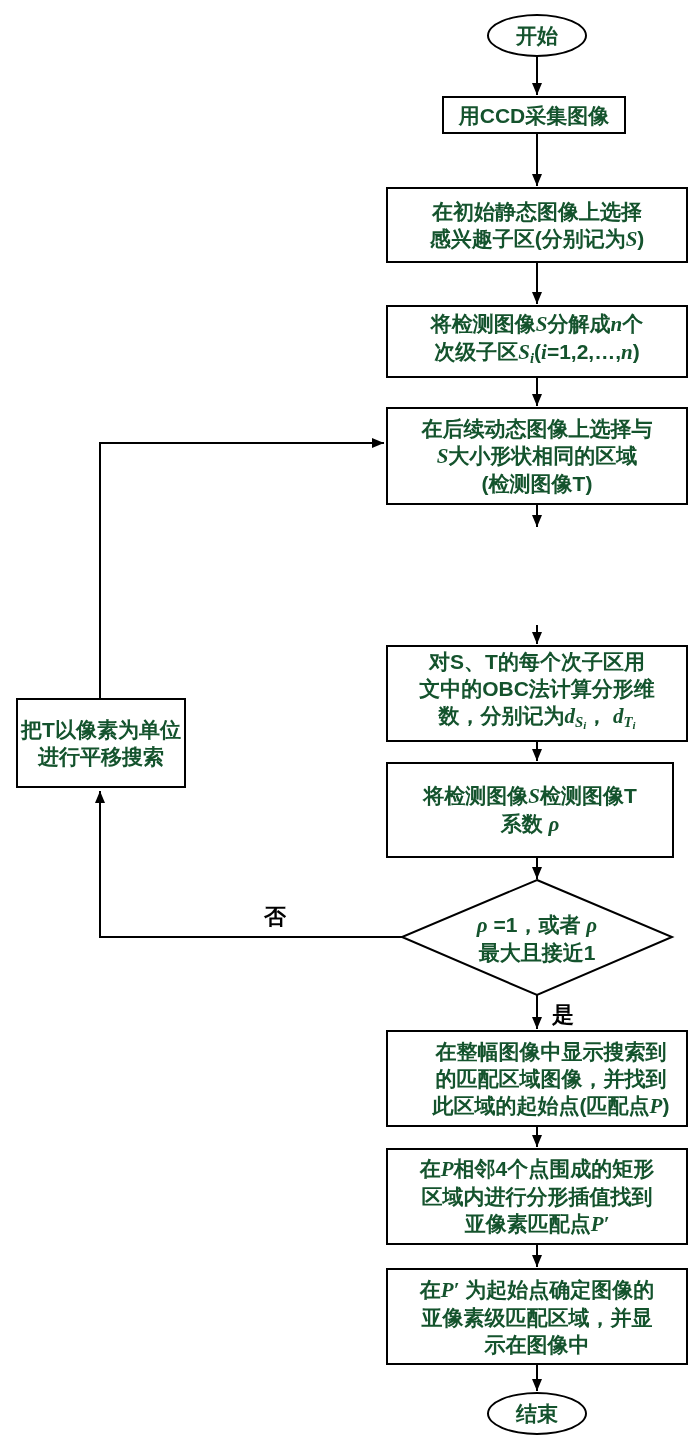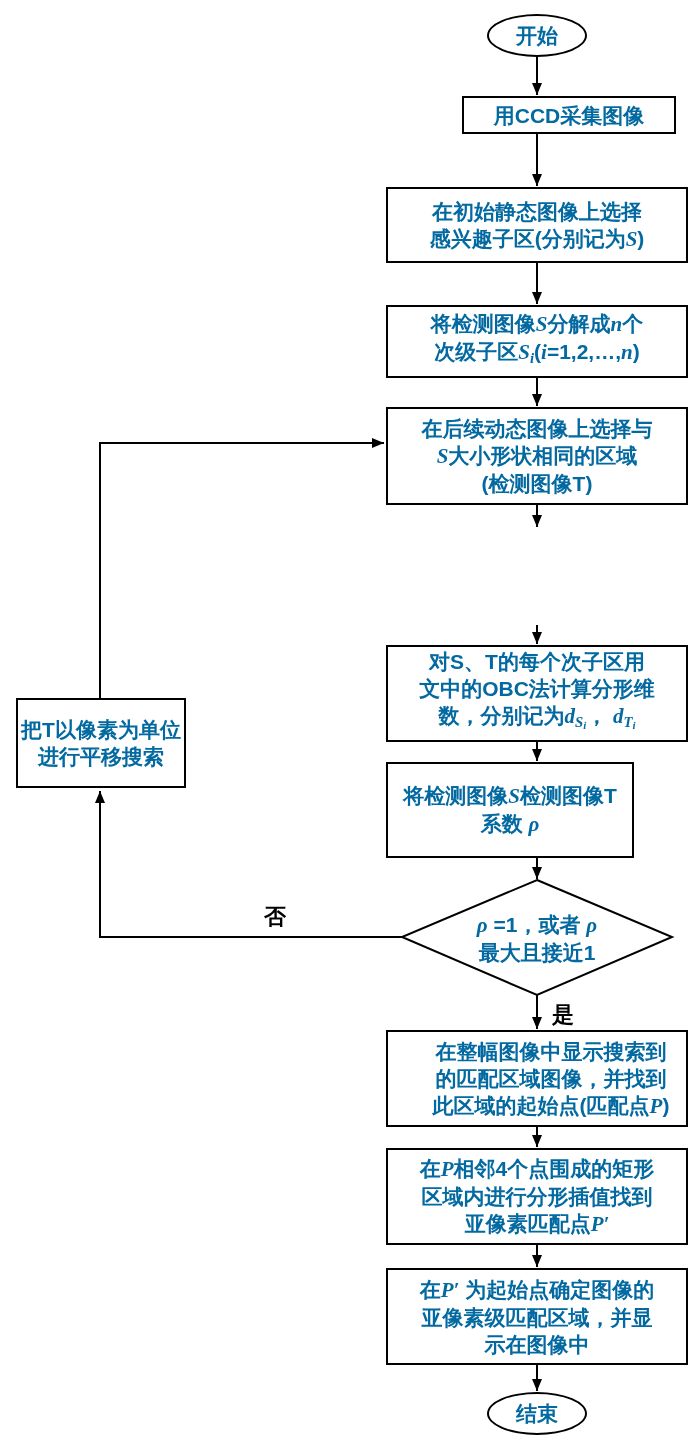--- a/index.html
+++ b/index.html
@@ -19,42 +19,42 @@
     position: absolute;
     z-index: 1;
     display: flex;
     flex-direction: column;
     justify-content: center;
     align-items: center;
     text-align: center;
     font-weight: bold;
     font-size: 21px;
     line-height: 27px;
-    color: #0369a1;
+    color: #14532d;
   }
   .rect { background: #fff; border: 2px solid #000; }
   .oval { background: #fff; border: 2px solid #000; border-radius: 50%; }
   .dtext { background: transparent; }
   .tline { white-space: nowrap; }
   .seg-i   { font-family: "Liberation Serif", serif; font-style: italic; font-weight: bold; }
   .seg-sub { font-family: "Liberation Serif", serif; font-style: italic; font-weight: bold;
              font-size: 0.70em; vertical-align: -0.28em; }
   .seg-sub2{ font-family: "Liberation Serif", serif; font-style: italic; font-weight: bold;
              font-size: 0.52em; vertical-align: -0.55em; }
   .flabel { position: absolute; z-index: 1; font-weight: bold; font-size: 22px; color: #000; }
 
   
   #n-start        { left: 487px; top: 14px;   width: 100px; height: 43px; }
-  #n-capture      { left: 462px; top: 96px;   width: 214px; height: 38px; }
+  #n-capture      { left: 442px; top: 96px;   width: 184px; height: 38px; }
   #n-select-roi   { left: 386px; top: 187px;  width: 302px; height: 76px; }
   #n-decompose-s  { left: 386px; top: 305px;  width: 302px; height: 73px; }
   #n-select-t     { left: 386px; top: 407px;  width: 302px; height: 98px; }
   #n-decompose-t  { left: 386px; top: 528px;  width: 302px; height: 97px; }
   #n-obc          { left: 386px; top: 645px;  width: 302px; height: 97px; }
-  #n-correlate    { left: 386px; top: 762px;  width: 248px; height: 96px; }
+  #n-correlate    { left: 386px; top: 762px;  width: 288px; height: 96px; }
   #n-decision-text{ left: 427px; top: 909px;  width: 220px; height: 58px; }
   #n-show-match   { left: 386px; top: 1030px; width: 302px; height: 97px; padding-left: 28px; }
   #n-interpolate  { left: 386px; top: 1148px; width: 302px; height: 97px; }
   #n-subpixel     { left: 386px; top: 1268px; width: 302px; height: 97px; }
   #n-shift        { left: 16px;  top: 698px;  width: 170px; height: 90px; }
   #n-end          { left: 487px; top: 1392px; width: 100px; height: 43px; }
   #lbl-no  { left: 264px; top: 902px; }
   #lbl-yes { left: 552px; top: 1000px; }
 </style>
 </head>

